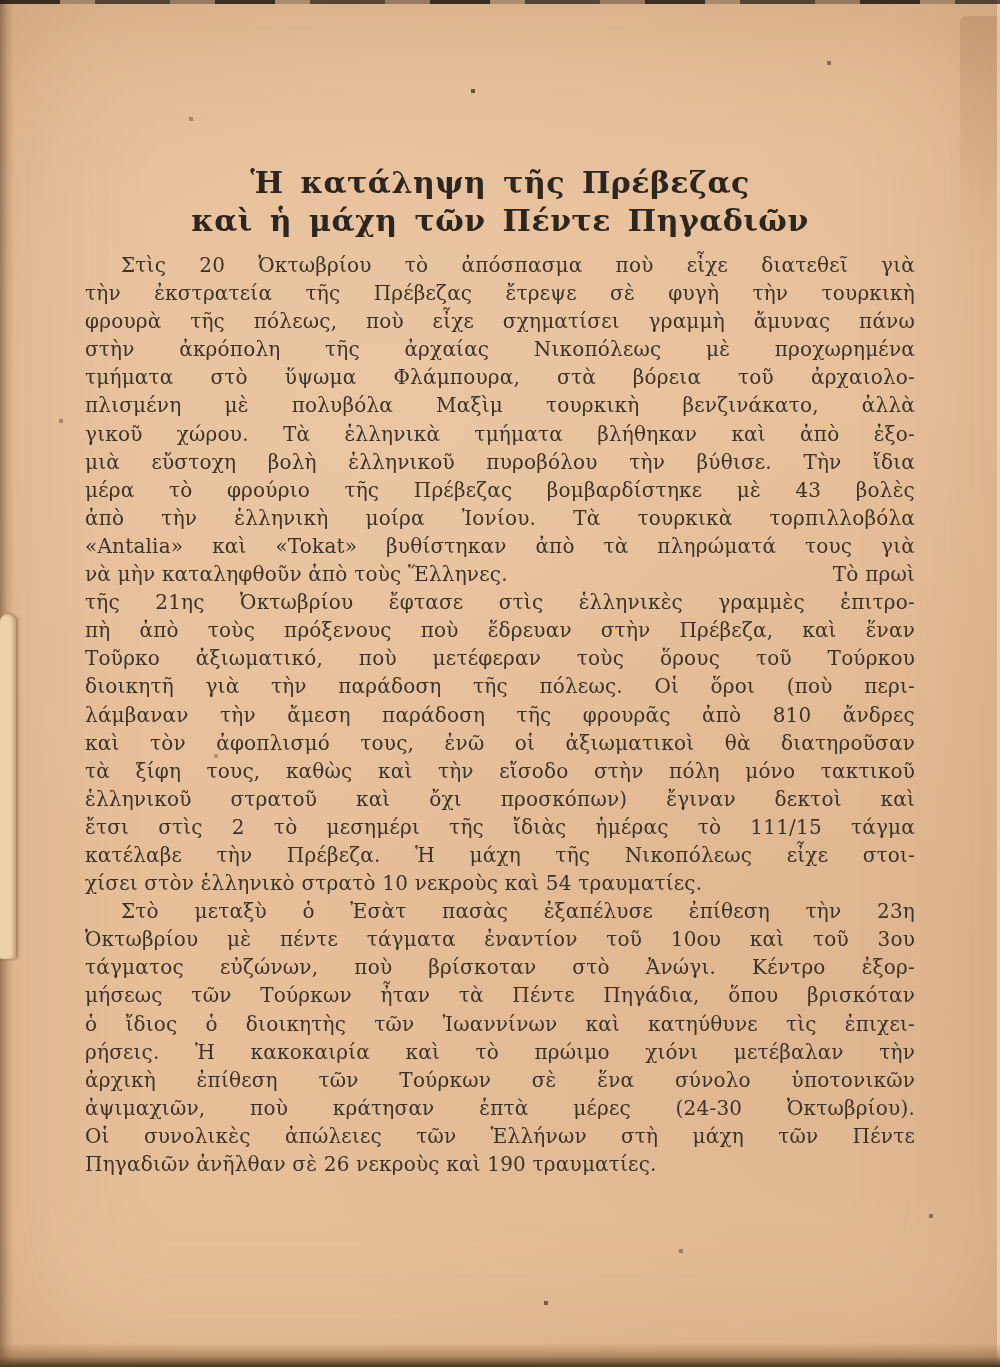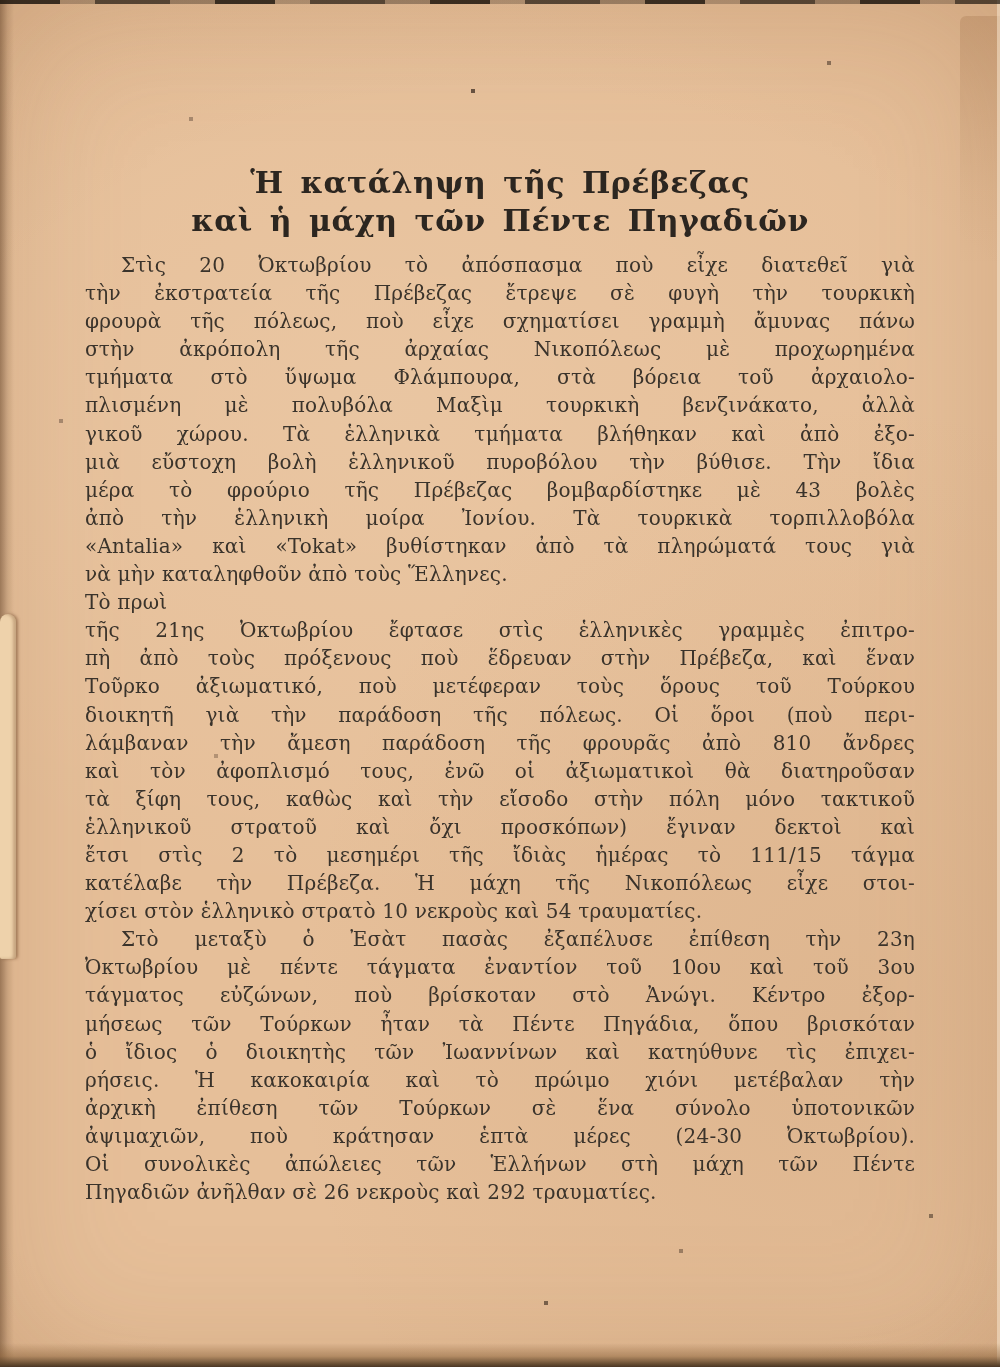--- a/index.html
+++ b/index.html
@@ -81,21 +81,21 @@
   }
   .line{
     text-align:justify;
     text-align-last:justify;
     min-height:28.1px;
   }
   .line.indent{text-indent:36px;}
   .line.last{text-align-last:left;}
   .line.split{
     display:flex;justify-content:space-between;
-    text-align:left;text-align-last:auto;flex-direction:column;
+    text-align:left;text-align-last:auto;
   }
 </style>
 </head>
 <body>
 
 <div class="page">
   <div class="texture"></div>
   <div class="patch-topright"></div>
   <div class="edge-right"></div>
   <div class="edge-left"></div>
@@ -141,17 +141,17 @@
         <div class="paragraph">
           <div class="line indent">Στὸ μεταξὺ ὁ Ἐσὰτ πασὰς ἐξαπέλυσε ἐπίθεση τὴν 23η</div>
           <div class="line">Ὀκτωβρίου μὲ πέντε τάγματα ἐναντίον τοῦ 10ου καὶ τοῦ 3ου</div>
           <div class="line">τάγματος εὐζώνων, ποὺ βρίσκοταν στὸ Ἀνώγι. Κέντρο ἐξορ-</div>
           <div class="line">μήσεως τῶν Τούρκων ἦταν τὰ Πέντε Πηγάδια, ὅπου βρισκόταν</div>
           <div class="line">ὁ ἴδιος ὁ διοικητὴς τῶν Ἰωαννίνων καὶ κατηύθυνε τὶς ἐπιχει-</div>
           <div class="line">ρήσεις. Ἡ κακοκαιρία καὶ τὸ πρώιμο χιόνι μετέβαλαν τὴν</div>
           <div class="line">ἀρχικὴ ἐπίθεση τῶν Τούρκων σὲ ἕνα σύνολο ὑποτονικῶν</div>
           <div class="line">ἀψιμαχιῶν, ποὺ κράτησαν ἑπτὰ μέρες (24-30 Ὀκτωβρίου).</div>
           <div class="line">Οἱ συνολικὲς ἀπώλειες τῶν Ἑλλήνων στὴ μάχη τῶν Πέντε</div>
-          <div class="line last">Πηγαδιῶν ἀνῆλθαν σὲ 26 νεκροὺς καὶ 292 τραυματίες.</div>
+          <div class="line last">Πηγαδιῶν ἀνῆλθαν σὲ 26 νεκροὺς καὶ 190 τραυματίες.</div>
         </div>
       </div>
   </div>
 </div>
 
 </body></html>

